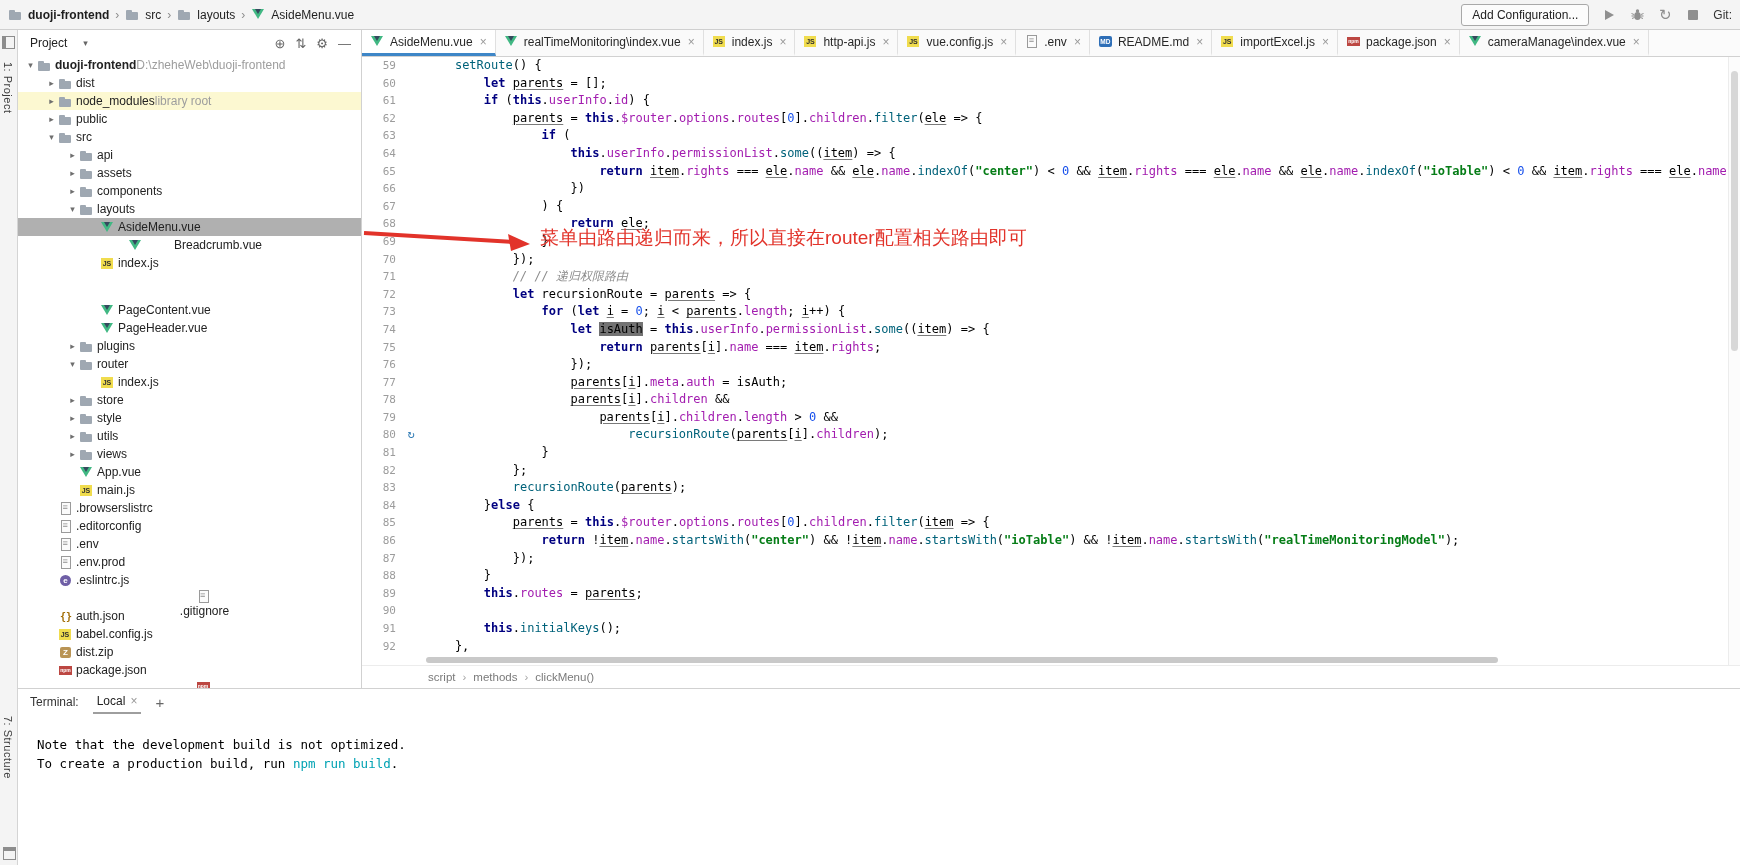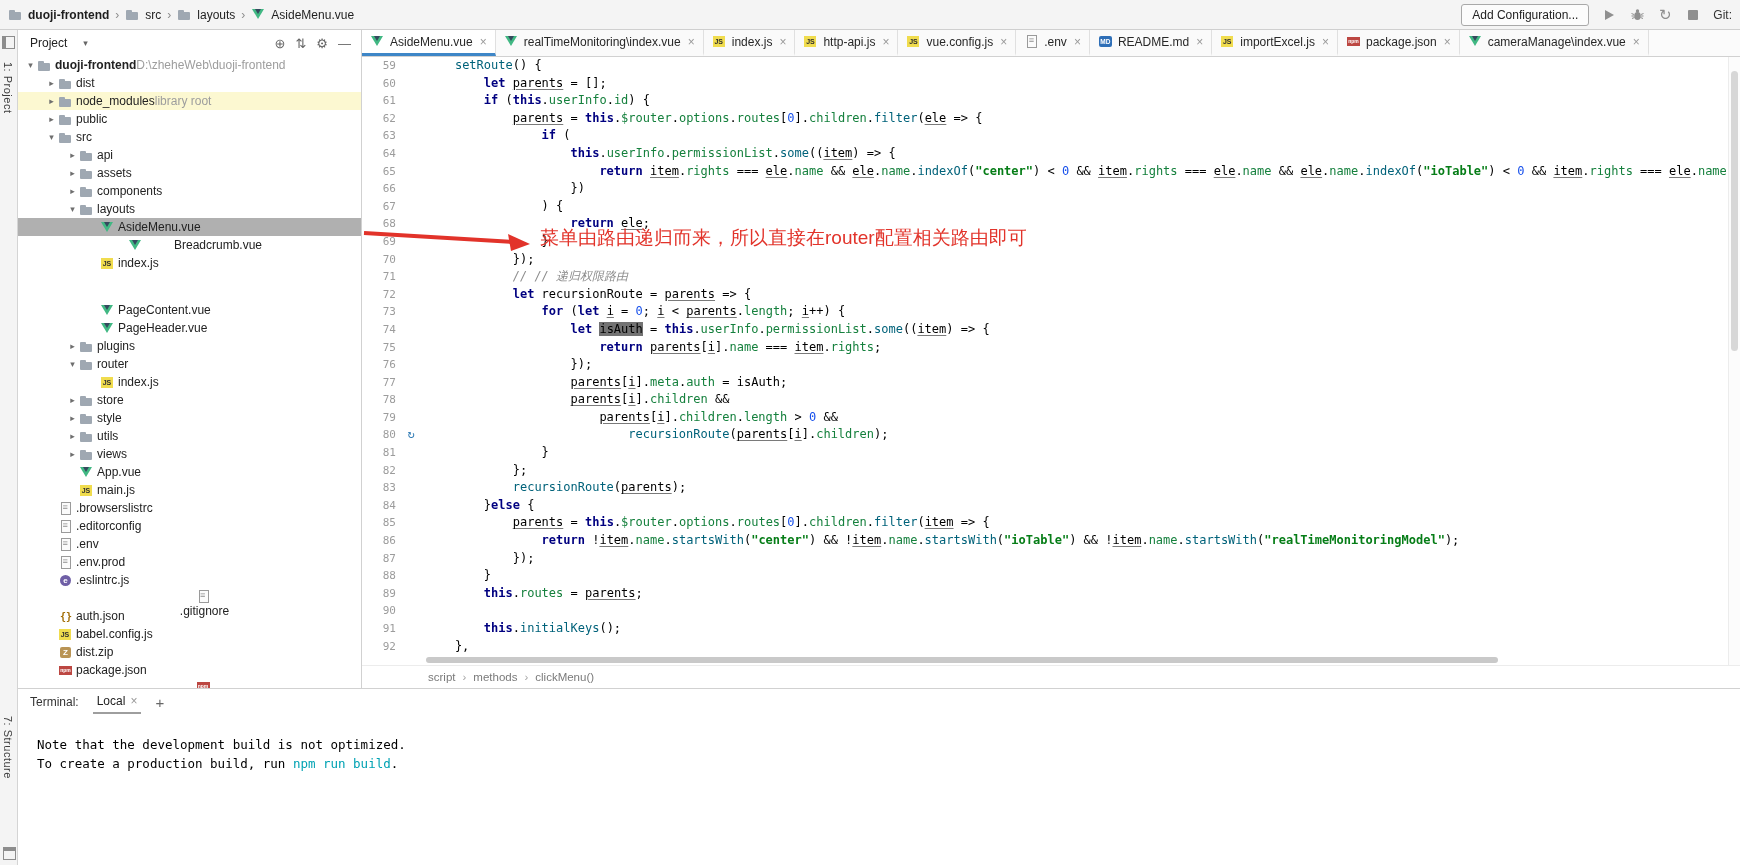--- a/index.html
+++ b/index.html
@@ -77,21 +77,21 @@
   .codewrap{position:relative;height:610px;overflow:hidden}
   .cl{display:flex;height:17.6px;line-height:17.6px;font-family:"DejaVu Sans Mono",monospace;font-size:12px}
   .ln{width:34px;flex:none;text-align:right;color:#9c9c9c;font-size:11px}
   .gut{width:30px;flex:none;text-align:center;color:#2f7bb5;font-size:12px}
   .ctext{flex:1;white-space:pre;overflow:hidden}
   .tk-p{color:#000}
   .tk-k{color:#000080;font-weight:bold}
   .tk-s{color:#067d17;font-weight:bold}
   .tk-n{color:#1750eb}
   .tk-c{color:#8c8c8c;font-style:italic}
-  .tk-f{color:#15803d}
+  .tk-f{color:#a21caf}
   .tk-m{color:#00627a}
   .tk-u{color:#000;text-decoration:underline;text-decoration-color:#7a7a7a;text-underline-offset:2px}
   .tk-h{background:#737373;color:#000}
   .hscroll{position:absolute;left:64px;top:600px;width:1072px;height:6px;background:#c9c9c9;border-radius:3px}
   .vscroll{position:absolute;right:0;top:0;bottom:0;width:11px;border-left:1px solid #ececec;background:#fcfcfc}
   .vthumb{position:absolute;left:2px;top:14px;width:7px;height:280px;background:#d7d7d7;border-radius:4px}
   .anno{position:absolute;inset:0;pointer-events:none}
   .anno-text{position:absolute;left:178px;top:168px;color:#e2332a;font-size:19px;white-space:nowrap;
              font-family:"Liberation Sans",sans-serif}
   .bcrumbs{position:absolute;left:0;right:0;bottom:0;height:22px;display:flex;align-items:center;gap:7px;

